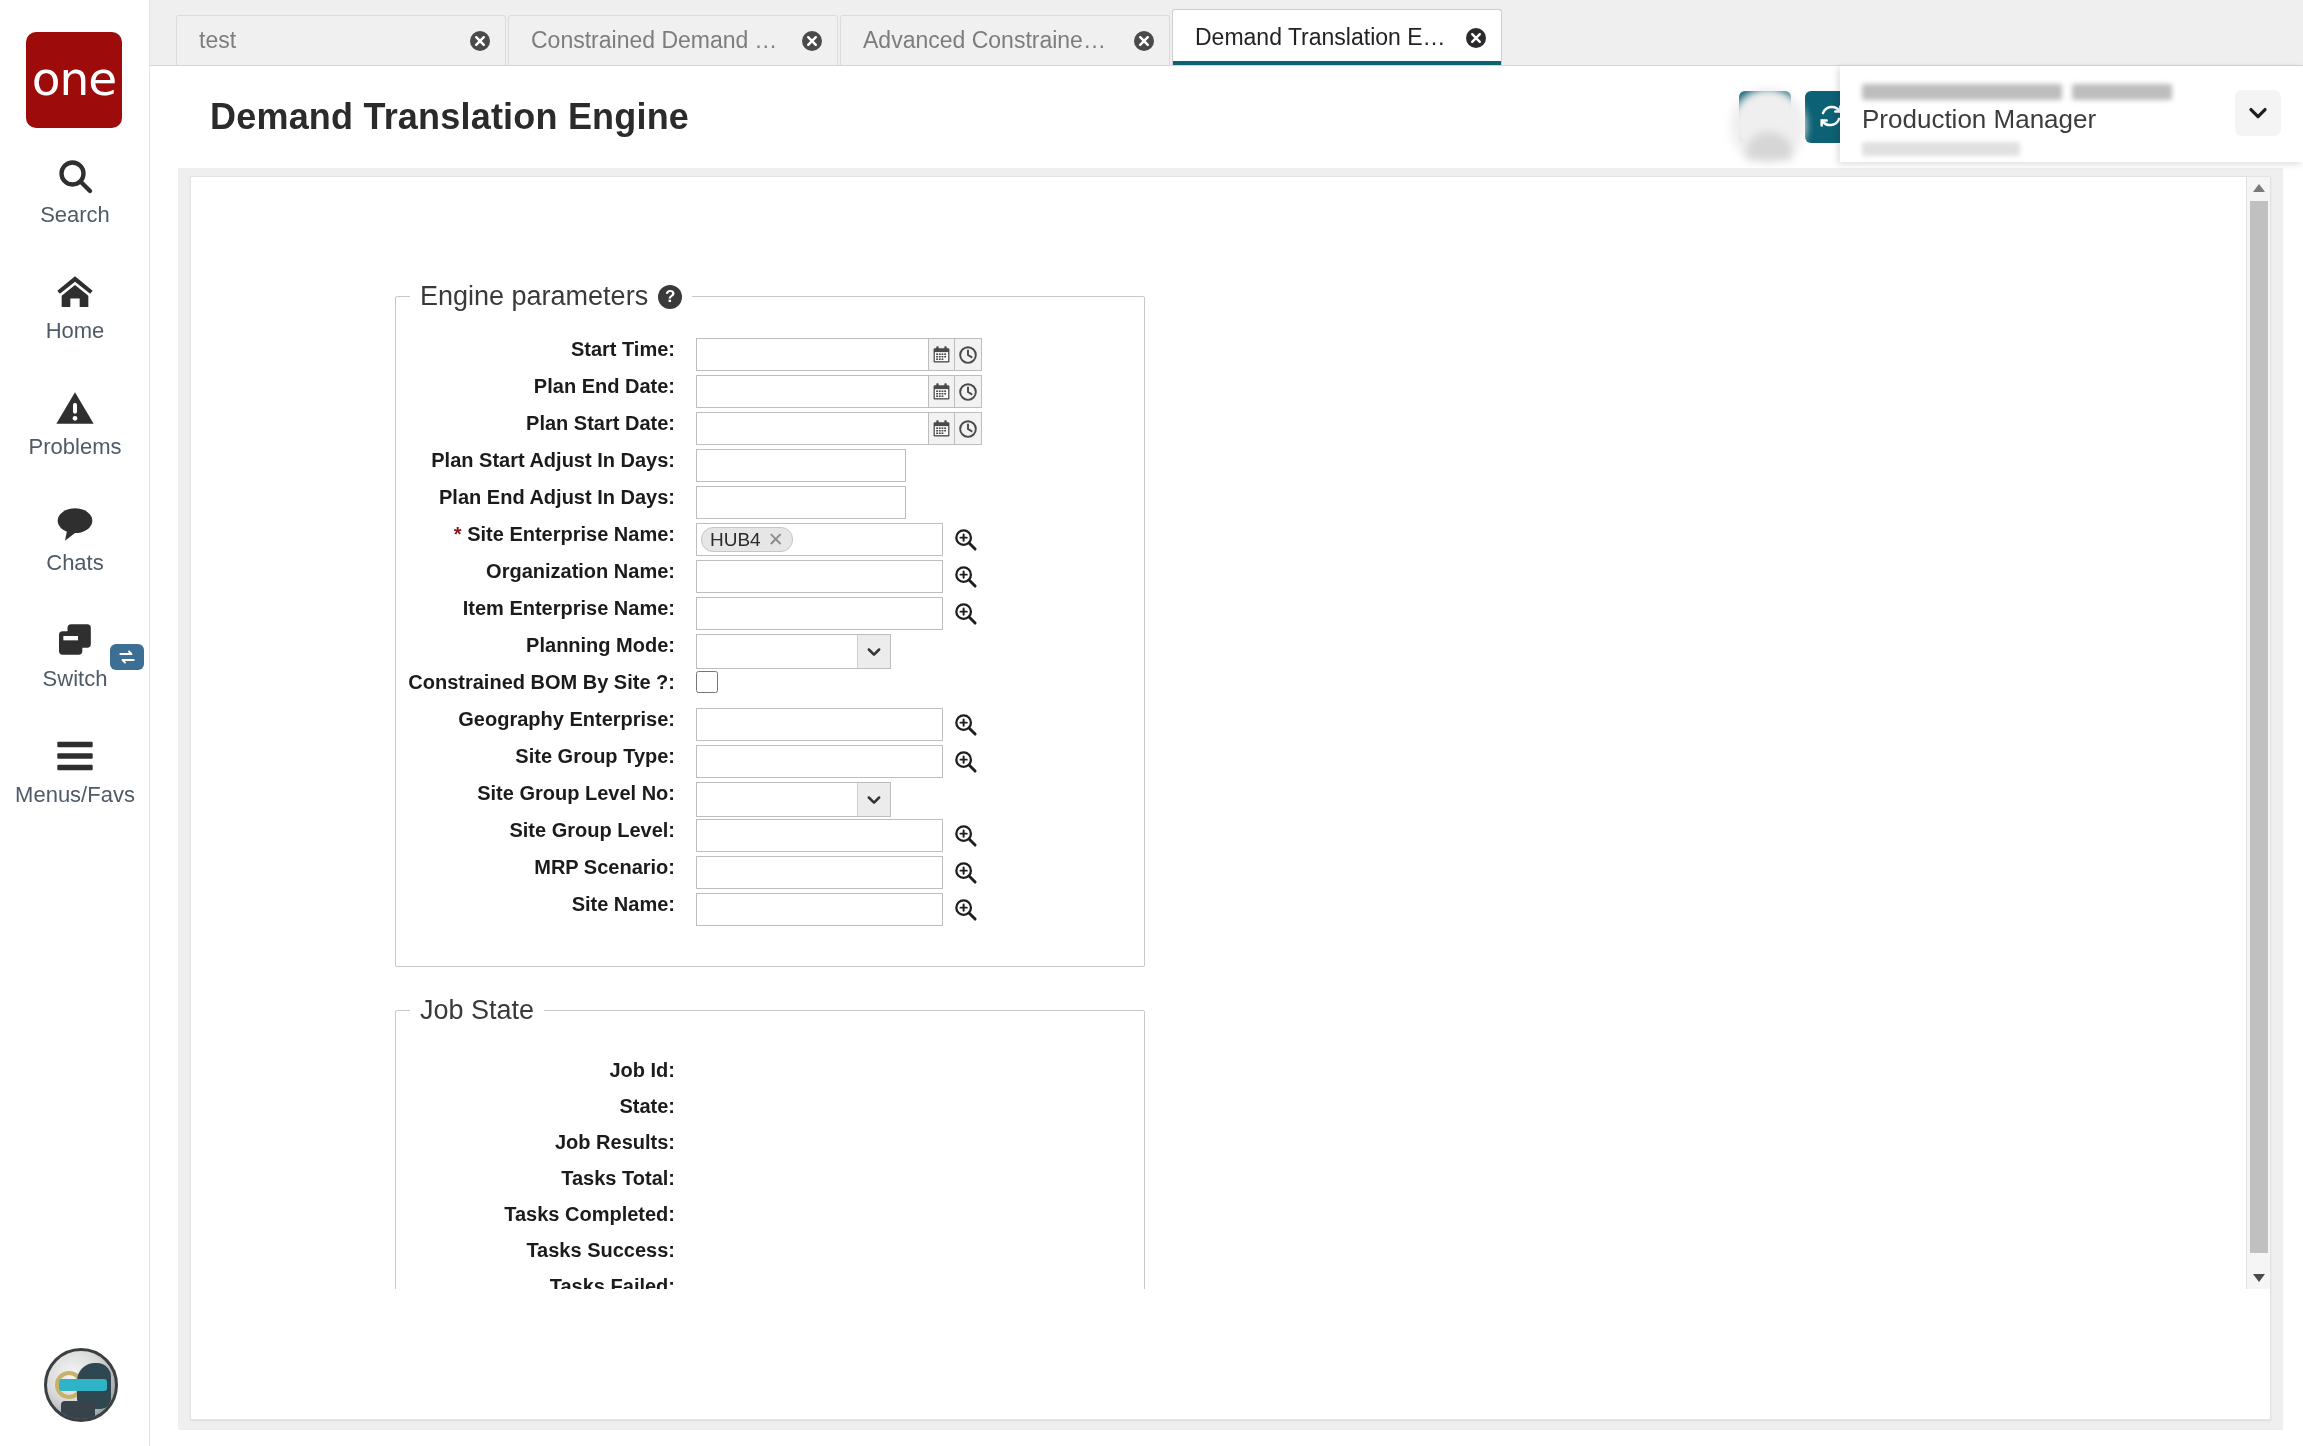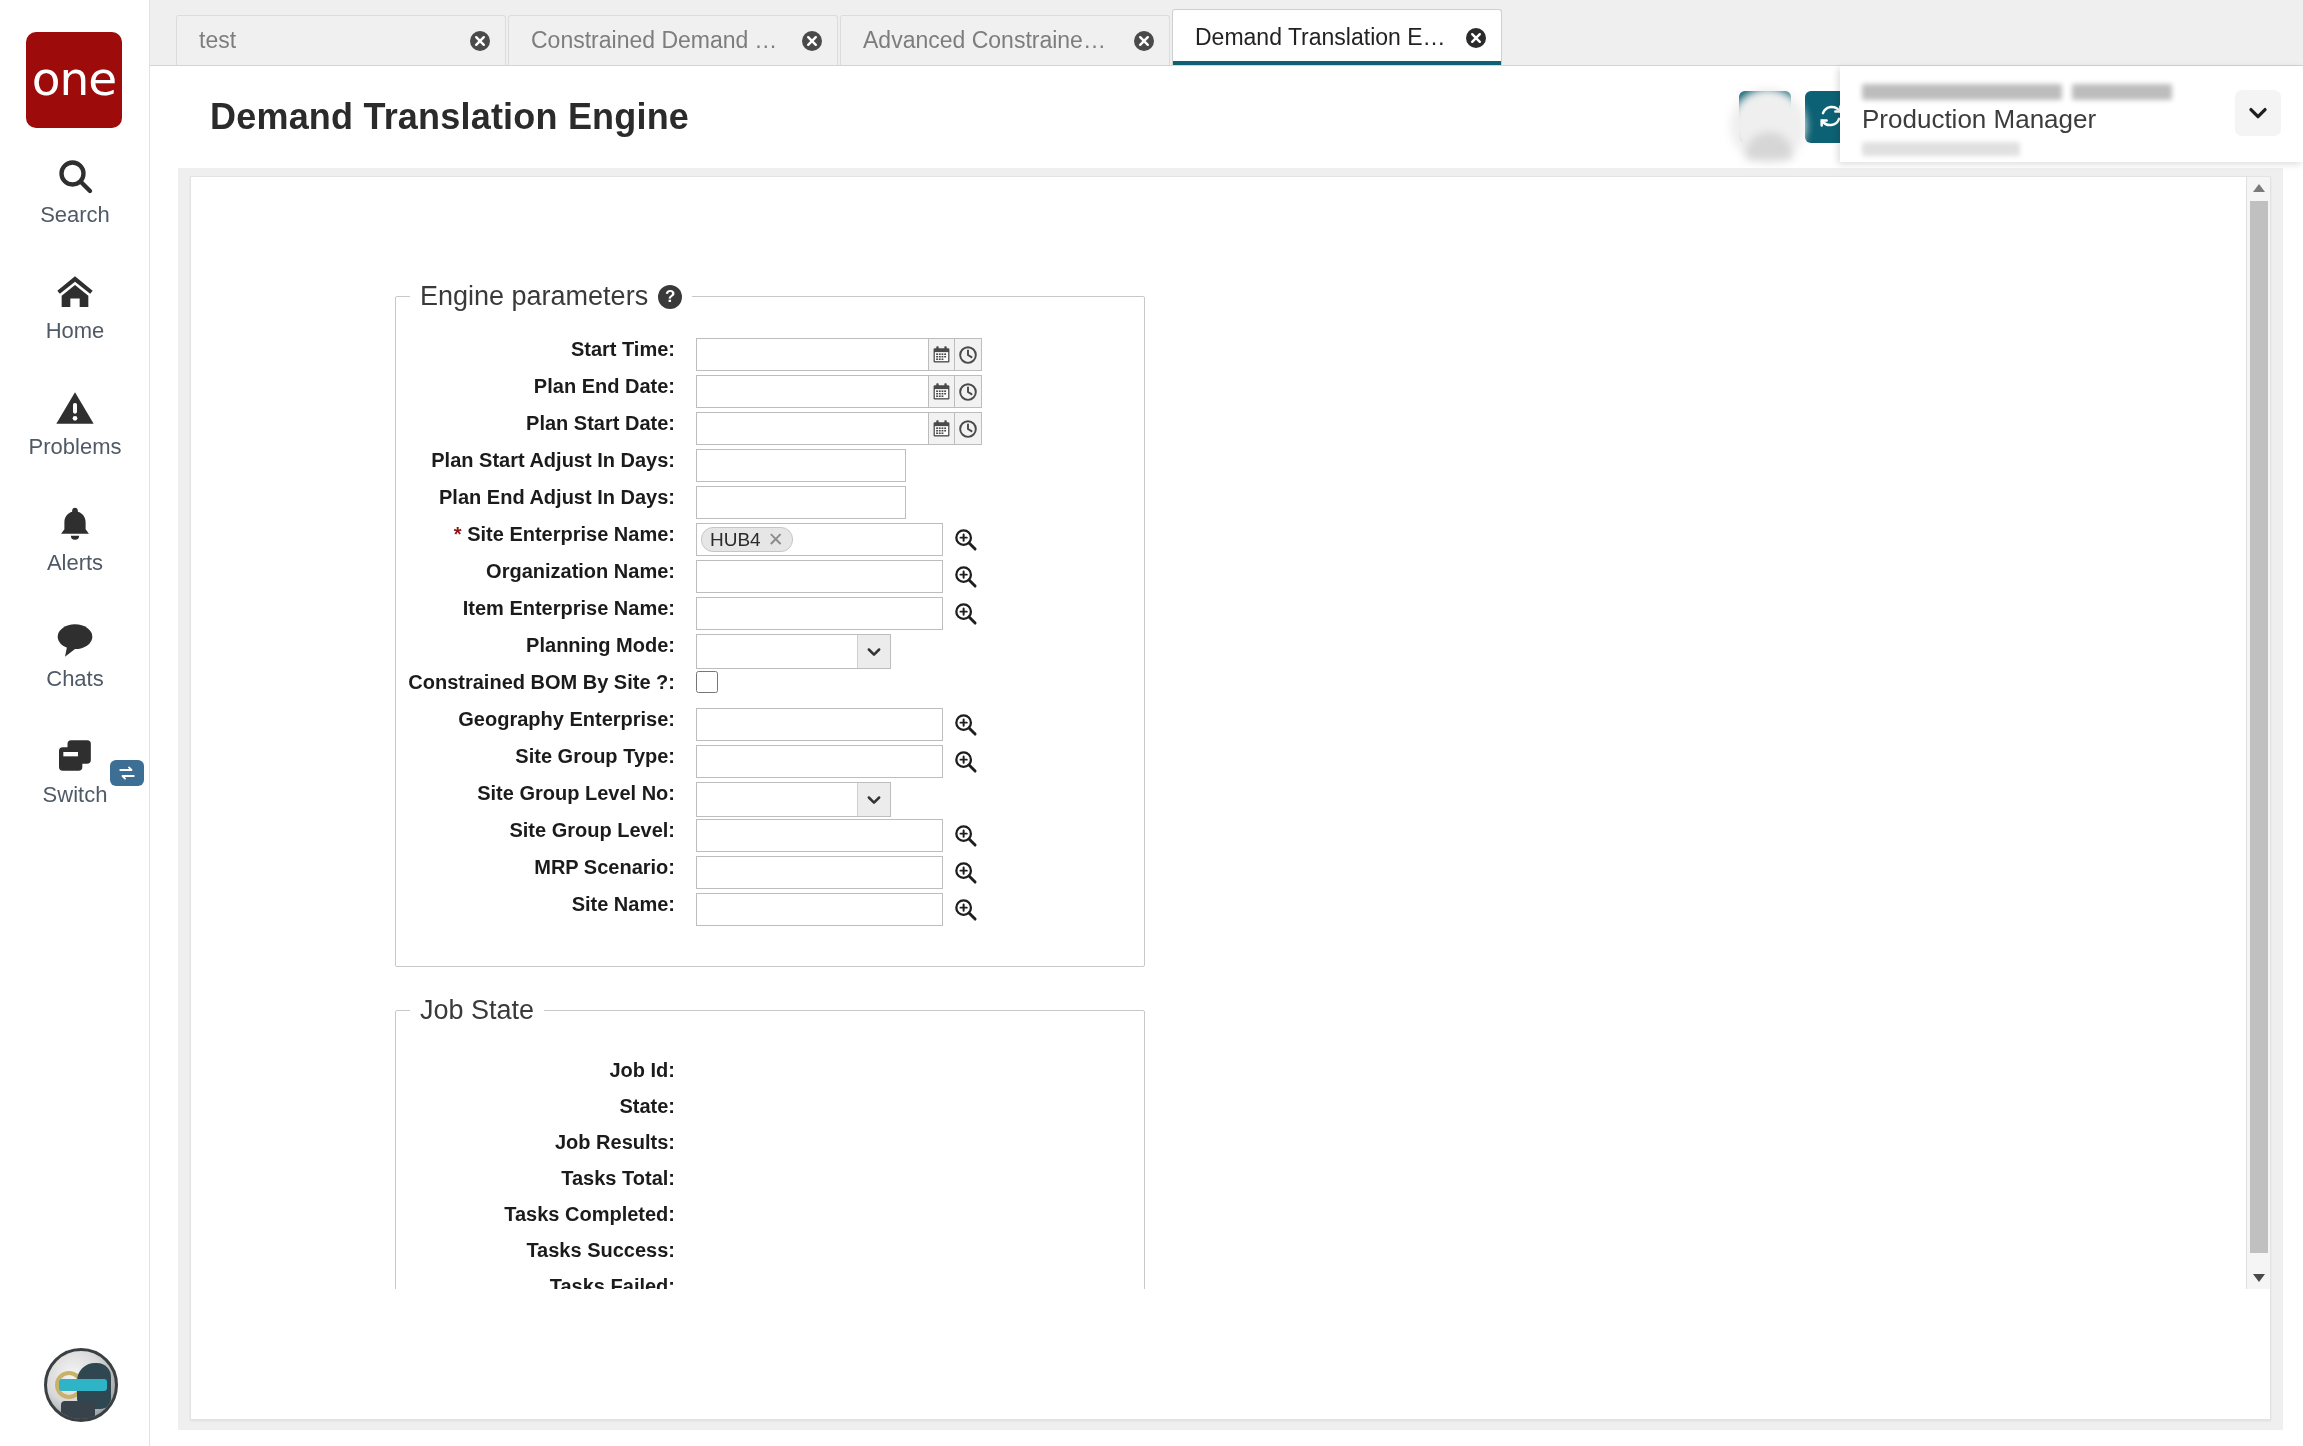--- a/index.html
+++ b/index.html
@@ -399,29 +399,20 @@
         <span class="rail-icon">
           <svg width="40" height="40" viewBox="0 0 24 24" fill="#2f2f2f">
             <path d="M12 2.6 0.8 21.4h22.4z"></path>
             <rect x="10.8" y="9" width="2.4" height="6.4" rx="1.1" fill="#ffffff"></rect>
             <circle cx="12" cy="18.2" r="1.4" fill="#ffffff"></circle>
           </svg>
         </span>
         <span class="rail-label">Problems</span>
       </div>
 
-      <div class="rail-item">
-        <span class="rail-icon">
-          <svg width="38" height="40" viewBox="0 0 24 24" fill="#2f2f2f">
-            <path d="M12 1.8c-1 0-1.8.8-1.8 1.8v.7C7.3 5 5.3 7.7 5.3 10.9v4.4L3.2 18.2h17.6l-2.1-2.9v-4.4c0-3.2-2-5.9-4.9-6.6v-.7c0-1-.8-1.8-1.8-1.8z"></path>
-            <path d="M9.4 19.4a2.6 2.6 0 0 0 5.2 0z"></path>
-          </svg>
-        </span>
-        <span class="rail-label">Alerts</span>
-      </div>
 
       <div class="rail-item">
         <span class="rail-icon">
           <svg width="42" height="40" viewBox="0 0 24 24" fill="#2f2f2f">
             <ellipse cx="12" cy="10" rx="10.4" ry="7.4"></ellipse>
             <path d="M7.4 15.2 6 22l6-4.6z"></path>
           </svg>
         </span>
         <span class="rail-label">Chats</span>
       </div>
@@ -435,20 +426,30 @@
           </svg>
         </span>
         <span class="switch-badge">
           <svg width="22" height="18" viewBox="0 0 24 24" fill="none" stroke="#ffffff" stroke-width="2.4" stroke-linecap="round" stroke-linejoin="round">
             <path d="M3 8h15l-3.4-3.4M21 16H6l3.4 3.4"></path>
           </svg>
         </span>
         <span class="rail-label">Switch</span>
       </div>
 
+      <div class="rail-item">
+        <span class="rail-icon">
+          <svg width="42" height="34" viewBox="0 0 24 20" fill="#2f2f2f">
+            <rect x="1.6" y="1.6" width="20.8" height="3.2" rx="0.6"></rect>
+            <rect x="1.6" y="8.4" width="20.8" height="3.2" rx="0.6"></rect>
+            <rect x="1.6" y="15.2" width="20.8" height="3.2" rx="0.6"></rect>
+          </svg>
+        </span>
+        <span class="rail-label">Menus/Favs</span>
+      </div>
 
     </div>
 
     <div class="bot-avatar">
       <span class="gear"></span>
       <span class="head"></span>
       <span class="visor"></span>
       <span class="body"></span>
     </div>
   </nav>

